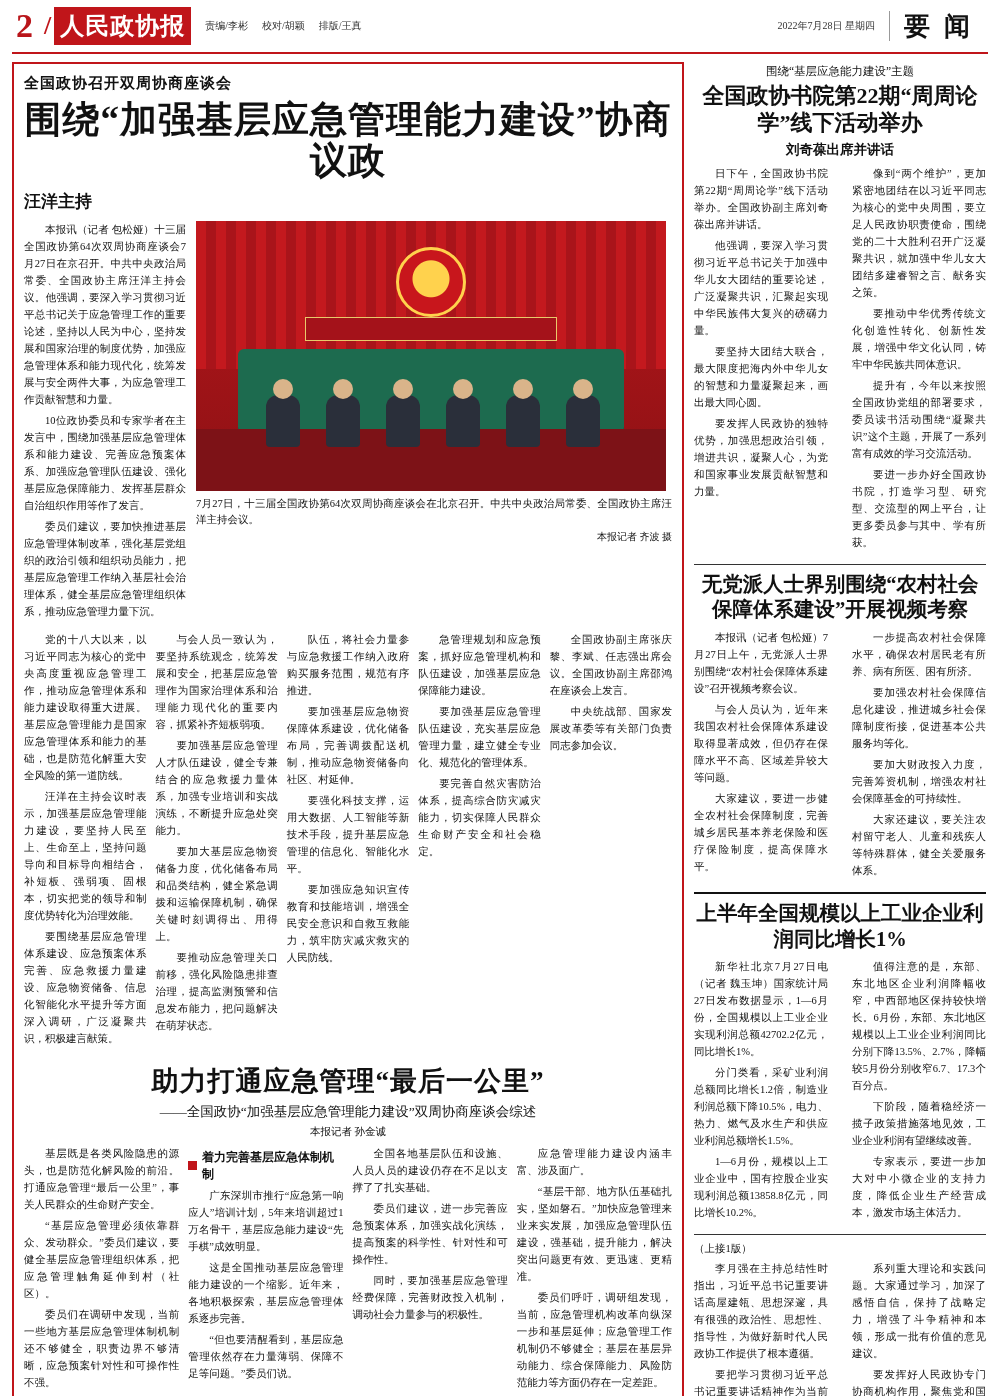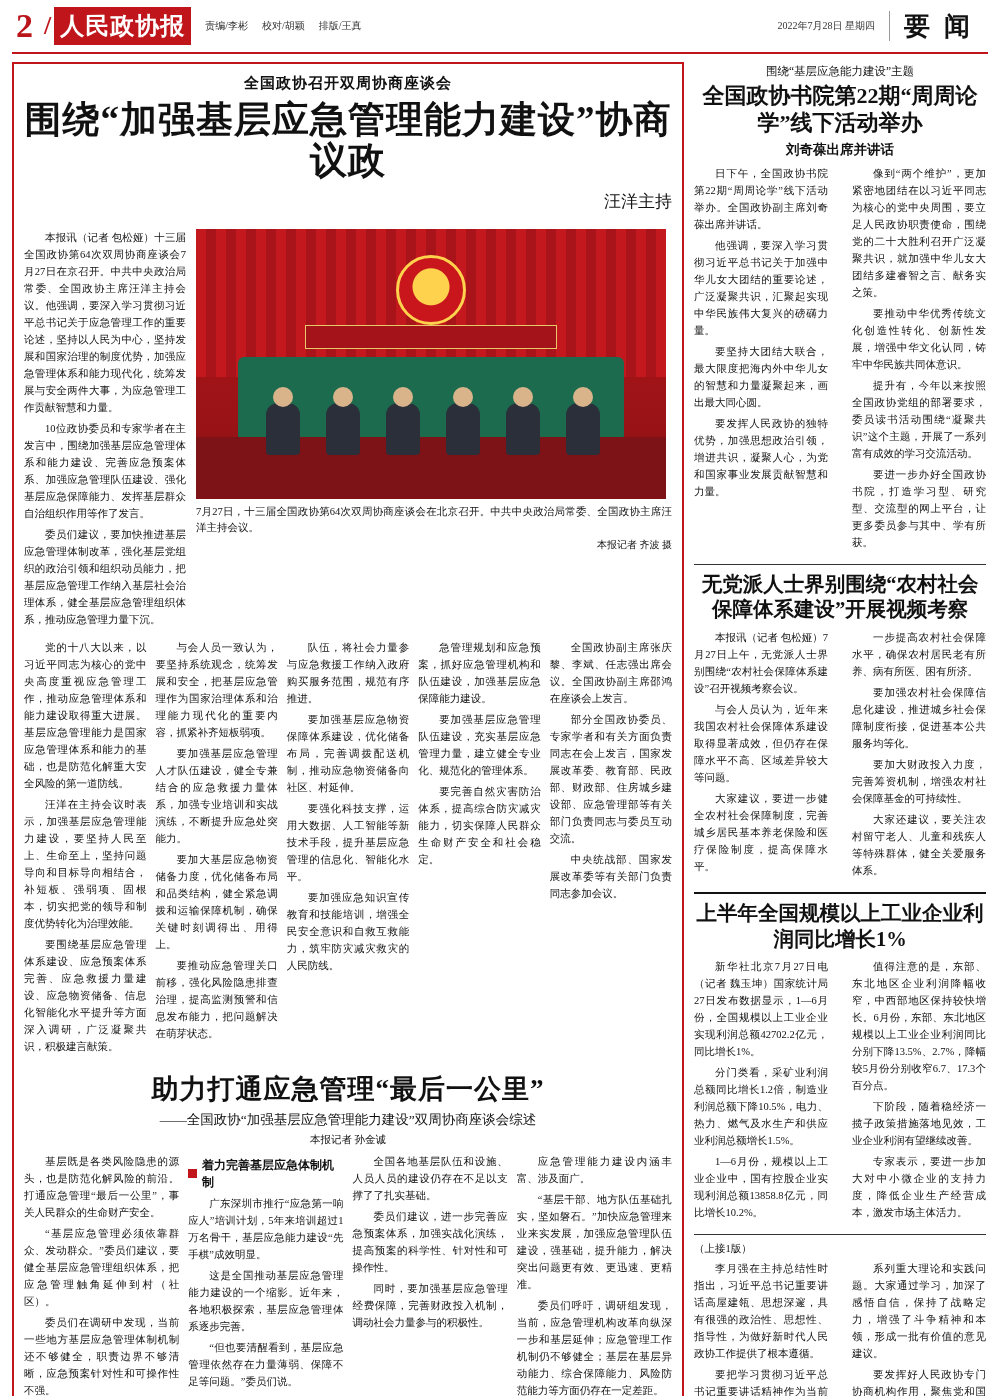--- a/index.html
+++ b/index.html
@@ -18,23 +18,23 @@
   .mast-sep{width:1px;height:30px;background:#999;}
   .mast-section{font-size:26px;letter-spacing:14px;font-weight:bold;color:#111;}
 
   
   .body{display:flex;gap:10px;margin-top:8px;}
   .leftwrap{width:672px;}
   .rightcol{width:292px;}
 
   
   .redbox{border:2px solid #c0151a;padding:8px 10px 6px 10px;}
-  .kicker{text-align:center;font-size:15px;font-weight:bold;letter-spacing:1px;margin:2px 0 6px;}
+  .kicker{text-align:left;font-size:15px;font-weight:bold;letter-spacing:1px;margin:2px 0 6px;}
   .headline{text-align:center;font-size:37px;font-weight:bold;letter-spacing:1px;line-height:1.12;margin:2px 0 8px;}
-  .subhead{text-align:right;font-size:17px;font-weight:normal;margin-bottom:16px;}
+  .subhead{text-align:left;font-size:17px;font-weight:bold;margin-bottom:8px;}
 
   .lead-wrap{display:flex;gap:10px;}
   .lead-text{width:175px;}
   .photo-block{width:514px;}
   .photo{width:470px;height:270px;background:linear-gradient(#b6171c,#8e1114);position:relative;overflow:hidden;}
   .photo .curtain{position:absolute;left:0;right:0;top:0;height:148px;background:repeating-linear-gradient(90deg,#c3191e 0 10px,#a9141a 10px 20px);}
   .photo .emblem{position:absolute;left:50%;top:26px;transform:translateX(-50%);width:64px;height:64px;border-radius:50%;background:radial-gradient(circle at 50% 45%,#ffd24d 0 18px,#c8161c 19px 32px);border:3px solid #ffd24d;}
   .photo .banner{position:absolute;left:50%;top:96px;transform:translateX(-50%);width:250px;height:22px;background:#a4121a;border:1px solid #e8c96a;}
   .photo .table{position:absolute;left:42px;right:42px;bottom:58px;height:84px;background:#1d6b4f;border-radius:6px;box-shadow:0 2px 0 #134a36;}
   .photo .floor{position:absolute;left:0;right:0;bottom:0;height:62px;background:#7d1217;}
@@ -145,21 +145,20 @@
             <p class="t">要强化科技支撑，运用大数据、人工智能等新技术手段，提升基层应急管理的信息化、智能化水平。</p>
             <p class="t">要加强应急知识宣传教育和技能培训，增强全民安全意识和自救互救能力，筑牢防灾减灾救灾的人民防线。</p>
           </div>
           <div class="c">
             <p class="t">急管理规划和应急预案，抓好应急管理机构和队伍建设，加强基层应急保障能力建设。</p>
             <p class="t">要加强基层应急管理队伍建设，充实基层应急管理力量，建立健全专业化、规范化的管理体系。</p>
             <p class="t">要完善自然灾害防治体系，提高综合防灾减灾能力，切实保障人民群众生命财产安全和社会稳定。</p>
           </div>
           <div class="c">
             <p class="t">全国政协副主席张庆黎、李斌、任志强出席会议。全国政协副主席邵鸿在座谈会上发言。</p>
-            <p class="t">部分全国政协委员、专家学者和有关方面负责同志在会上发言，国家发展改革委、教育部、民政部、财政部、住房城乡建设部、应急管理部等有关部门负责同志与委员互动交流。</p>
             <p class="t">中央统战部、国家发展改革委等有关部门负责同志参加会议。</p>
           </div>
         </div>
 
         <div class="h2">助力打通应急管理“最后一公里”</div>
         <div class="h2sub">——全国政协“加强基层应急管理能力建设”双周协商座谈会综述</div>
         <div class="byline">本报记者  孙金诚</div>
 
         <div class="cols4">
           <div class="c">

